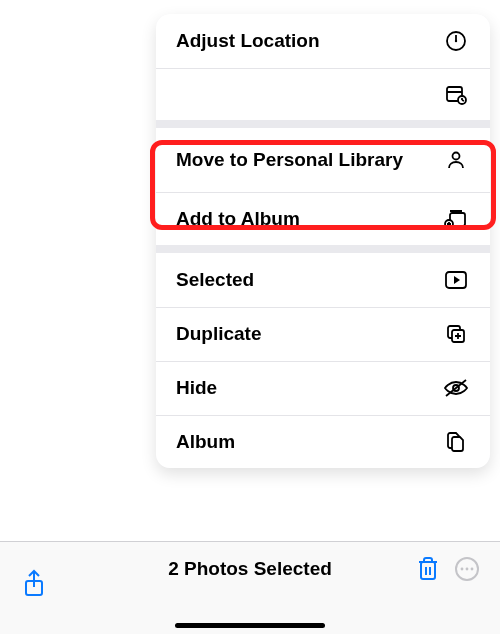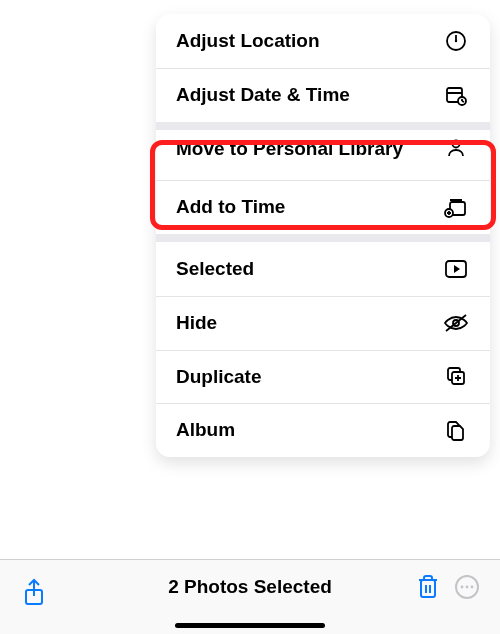--- a/index.html
+++ b/index.html
@@ -46,21 +46,21 @@
   .highlight-box {
     position: absolute;
     border: 5px solid #ff1e1e;
     border-radius: 12px;
     pointer-events: none;
   }
 
   .toolbar {
     position: absolute;
     left: 0; right: 0; bottom: 0;
-    height: 75px;
+    height: 93px;
     border-top: 1px solid #d0d0d4;
     background: #f9f9f9;
     display: flex;
     align-items: center;
     padding: 0 22px 4px 22px;
   }
   .toolbar .status {
     position: absolute;
     left: 50%;
     transform: translateX(-50%);
@@ -94,47 +94,46 @@
       <span class="label">Adjust Location</span>
       <span class="icon">
         <svg width="22" height="22" viewBox="0 0 22 22" fill="none" stroke="#000" stroke-width="1.8">
           <circle cx="11" cy="11" r="9"></circle>
             <circle cx="11" cy="11" r="1.2" fill="#000" stroke="none"></circle>
             <line x1="11" y1="11" x2="11" y2="5"></line>
         </svg>
       </span>
     </div>
     <div class="item">
-      <span class="label">Adjust Date &amp; Time</span>
       <span class="icon">
         <svg width="22" height="22" viewBox="0 0 22 22" fill="none" stroke="#000" stroke-width="1.8">
           <rect x="2" y="4" width="15" height="14" rx="2"></rect>
             <line x1="2" y1="9" x2="17" y2="9"></line>
           <circle cx="17" cy="17" r="4" fill="#fff"></circle>
             <line x1="17" y1="15" x2="17" y2="17"></line>
             <line x1="17" y1="17" x2="19" y2="18"></line>
         </svg>
       </span>
     </div>
   </div>
 
   <div class="group-sep"></div>
 
   <div class="group">
-    <div class="item" style="padding-top:7px;padding-bottom:20px;">
+    <div class="item" style="padding-top:20px;padding-bottom:20px;">
       <span class="label">Move to Personal Library</span>
       <span class="icon">
         <svg width="22" height="22" viewBox="0 0 22 22" fill="none" stroke="#000" stroke-width="1.8">
           <circle cx="11" cy="7" r="3.5"></circle>
             <path d="M4 19c0-3.5 3-6 7-6s7 2.5 7 6"></path>
         </svg>
       </span>
     </div>
     <div class="item">
-      <span class="label">Add to Time</span>
+      <span class="label">Add to Album</span>
       <span class="icon">
         <svg width="24" height="22" viewBox="0 0 24 22" fill="none" stroke="#000" stroke-width="1.8">
           <rect x="6" y="6" width="15" height="13" rx="2"></rect>
             <path d="M6 4h12"></path>
           <circle cx="5" cy="17" r="4" fill="#fff"></circle>
             <line x1="5" y1="15" x2="5" y2="19"></line>
             <line x1="3" y1="17" x2="7" y2="17"></line>
         </svg>
       </span>
     </div>
@@ -146,37 +145,37 @@
     <div class="item">
       <span class="label">Selected</span>
       <span class="icon">
         <svg width="24" height="20" viewBox="0 0 24 20" fill="none" stroke="#000" stroke-width="1.8">
           <rect x="2" y="2" width="20" height="16" rx="3"></rect>
             <path d="M10 6l6 4-6 4z" fill="#000" stroke="none"></path>
         </svg>
       </span>
     </div>
     <div class="item">
+      <span class="label">Duplicate</span>
+      <span class="icon">
+        <svg width="22" height="22" viewBox="0 0 22 22" fill="none" stroke="#000" stroke-width="1.8">
+          <rect x="3" y="3" width="12" height="12" rx="2"></rect>
+            <rect x="7" y="7" width="12" height="12" rx="2" fill="#fff"></rect>
+          <line x1="13" y1="10" x2="13" y2="16"></line>
+            <line x1="10" y1="13" x2="16" y2="13"></line>
+        </svg>
+      </span>
+    </div>
+    <div class="item">
       <span class="label">Hide</span>
       <span class="icon">
         <svg width="26" height="20" viewBox="0 0 26 20" fill="none" stroke="#000" stroke-width="1.8">
           <path d="M2 10s4-6 11-6 11 6 11 6-4 6-11 6S2 10 2 10z"></path>
             <circle cx="13" cy="10" r="3"></circle>
             <line x1="3" y1="18" x2="23" y2="2"></line>
-        </svg>
-      </span>
-    </div>
-    <div class="item">
-      <span class="label">Duplicate</span>
-      <span class="icon">
-        <svg width="22" height="22" viewBox="0 0 22 22" fill="none" stroke="#000" stroke-width="1.8">
-          <rect x="3" y="3" width="12" height="12" rx="2"></rect>
-            <rect x="7" y="7" width="12" height="12" rx="2" fill="#fff"></rect>
-          <line x1="13" y1="10" x2="13" y2="16"></line>
-            <line x1="10" y1="13" x2="16" y2="13"></line>
         </svg>
       </span>
     </div>
     <div class="item">
       <span class="label">Album</span>
       <span class="icon">
         <svg width="22" height="22" viewBox="0 0 22 22" fill="none" stroke="#000" stroke-width="1.8">
           <path d="M5 3h6l3 3v10a2 2 0 0 1-2 2H5a2 2 0 0 1-2-2V5a2 2 0 0 1 2-2z"></path>
           <path d="M9 7h6l3 3v9a2 2 0 0 1-2 2H9a2 2 0 0 1-2-2V9a2 2 0 0 1 2-2z" fill="#fff"></path>
         </svg>

